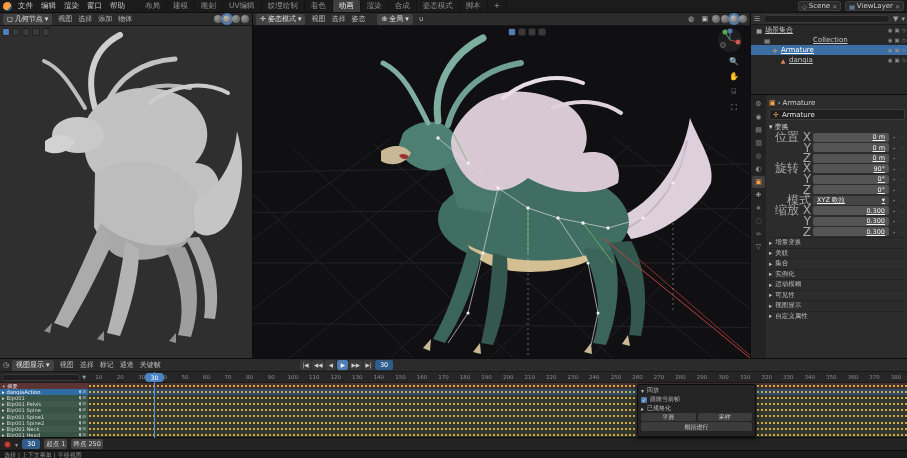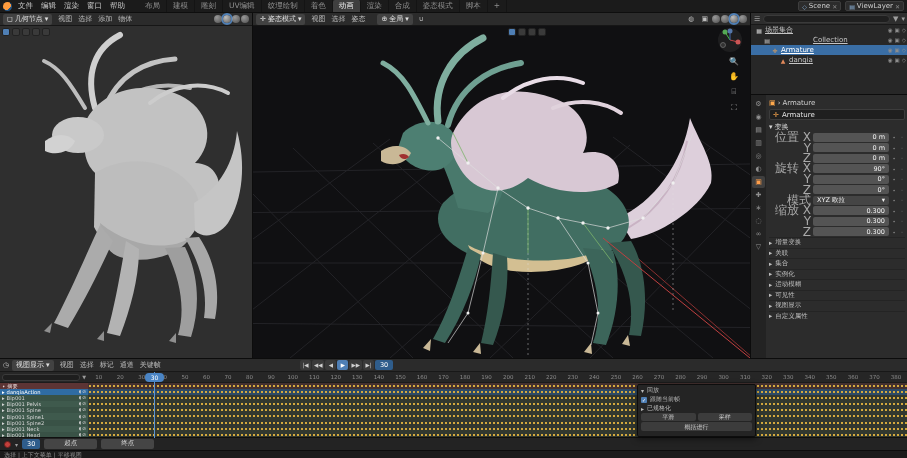--- a/index.html
+++ b/index.html
@@ -57,33 +57,33 @@
   #props{position:absolute;left:0;top:82px;width:157px;height:263px;background:#2c2c2c;display:flex;}
   #prop-tabs{width:15px;background:#232323;display:flex;flex-direction:column;align-items:center;padding-top:3px;gap:1px;}
   .ptab{width:13px;height:12px;display:flex;align-items:center;justify-content:center;font-size:7px;color:#8f8f8f;border-radius:2px;}
   .ptab.active{background:#3f3f3f;color:#ff9e4a;}
   #prop-body{flex:1;padding:2px 3px;overflow:hidden;}
   .crumb{display:flex;align-items:center;gap:2px;height:11px;font-size:7px;color:#cfcfcf;}
   .name-pill{display:flex;align-items:center;gap:3px;height:11px;background:#1f1f1f;border:1px solid #3c3c3c;border-radius:2px;padding:0 3px;font-size:7px;color:#e2e2e2;margin:1px 0 2px 0;}
   .sec-title{font-size:7px;color:#d5d5d5;height:10px;display:flex;align-items:center;gap:2px;}
   .prow{display:flex;align-items:center;height:10.5px;gap:2px;}
   .plabel{width:42px;text-align:right;font-size:12px;color:#a8a8a8;white-space:nowrap;overflow:hidden;}
-  .pval{flex:1;background:#545454;border-radius:2px;height:9px;font-size:6.5px;color:#f0f0f0;display:flex;align-items:center;justify-content:flex-end;padding:0 4px;}
+  .pval{flex:1;background:#545454;border-radius:2px;height:9px;font-size:6.5px;color:#f0f0f0;display:flex;align-items:center;justify-content:flex-end;padding:0 4px;text-decoration:underline;}
   .pval.drop{background:#454545;justify-content:space-between;}
   .pico{width:6px;font-size:5px;color:#8e8e8e;text-align:center;}
   .panel-row{height:10.5px;display:flex;align-items:center;font-size:6.5px;color:#bdbdbd;border-top:1px solid #242424;gap:3px;}
 
   
   #dope{position:absolute;left:0;top:358px;width:907px;height:79px;background:#2a2a2a;border-top:1px solid #0c0c0c;}
   #dope-header{height:13px;background:#2b2b2b;border-bottom:1px solid #181818;display:flex;align-items:center;gap:3px;padding:0 3px;position:relative;}
   #playback{position:absolute;left:300px;top:1px;display:flex;gap:1px;align-items:center;}
   .pbtn{min-width:11px;height:10px;background:#3a3a3a;border-radius:2px;color:#cfcfcf;font-size:5.5px;display:flex;align-items:center;justify-content:center;padding:0 2px;}
   .pbtn.play{background:#4f7fb5;color:#fff;}
   .frame-pill{height:10px;background:#2f5d8c;border-radius:2px;color:#fff;font-size:6.5px;display:flex;align-items:center;padding:0 5px;}
-  .range-pill{height:10px;background:#454545;border-radius:2px;color:#ddd;font-size:6.5px;display:flex;align-items:center;padding:0 20px;gap:2px;flex-direction:column;}
+  .range-pill{height:10px;background:#454545;border-radius:2px;color:#ddd;font-size:6.5px;display:flex;align-items:center;padding:0 2px;gap:2px;}
   #ruler{position:absolute;left:88px;top:13px;right:0;height:11px;background:#262626;border-bottom:1px solid #1b1b1b;display:flex;overflow:hidden;}
   .rlab{width:21.55px;flex:0 0 21.55px;font-size:5.5px;color:#8c8c8c;text-align:center;line-height:11px;}
   #chan-head{position:absolute;left:0;top:13px;width:88px;height:11px;background:#262626;border-bottom:1px solid #1b1b1b;display:flex;align-items:center;gap:2px;padding:0 2px;}
   #chan-search{flex:1;height:7px;background:#1e1e1e;border:1px solid #3a3a3a;border-radius:3px;}
   #channels{position:absolute;left:0;top:24px;width:88px;height:55px;overflow:hidden;}
   .chrow{height:6.1px;display:flex;align-items:center;font-size:5.2px;line-height:6px;color:#d8d8d8;padding:0 2px;gap:2px;overflow:hidden;white-space:nowrap;}
   .chrow.summary{background:#5c3434;color:#eadada;}
   .chrow.action{background:#2f6ca3;color:#fff;}
   .chrow.bone{background:#3f5a4d;}
   .chrow.bone:nth-child(odd){background:#395246;}

